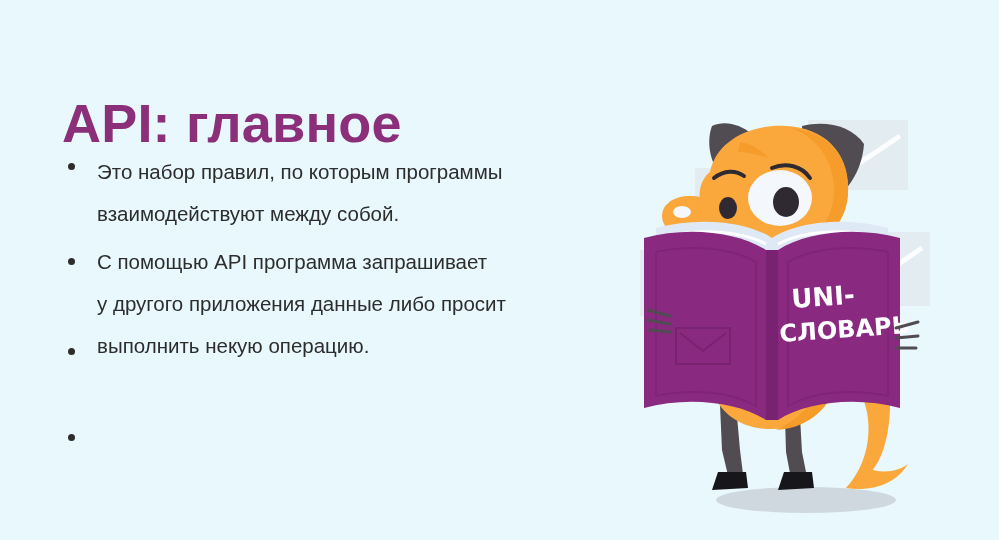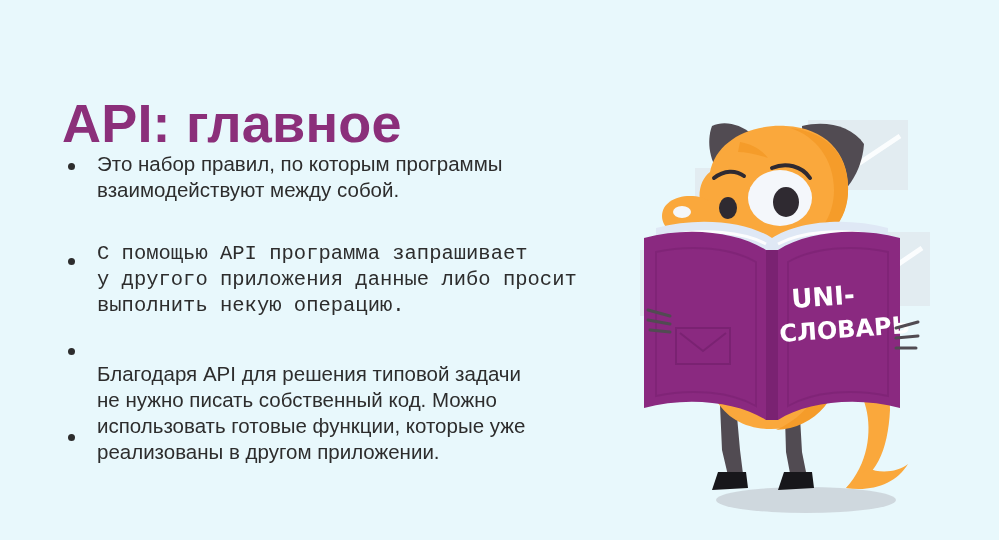--- a/index.html
+++ b/index.html
@@ -45,21 +45,21 @@
     width: 7px;
     height: 7px;
     border-radius: 50%;
     background: #2d2d2d;
   }
   .para {
     position: absolute;
     left: 97px;
     width: 560px;
     font-size: 20.5px;
-    line-height: 26px;
+    line-height: 42px;
     color: #2d2d2d;
     white-space: pre-line;
   }
 
   
   #illustration {
     position: absolute;
     left: 640px;
     top: 120px;
     width: 359px;
@@ -83,29 +83,25 @@
 
   <h1 id="slide-title">API: главное</h1>
 
   <div id="content-body">
 
     <span class="bullet-dot" style="left:68px; top:163px;"></span>
     <div class="para" style="top:151px;">Это набор правил, по которым программы
 взаимодействуют между собой.</div>
 
     <span class="bullet-dot" style="left:68px; top:258px;"></span>
-    <div class="para" style="top:241px;font-family:Liberation Mono, monospace;">С помощью API программа запрашивает
+    <div class="para" style="top:241px;">С помощью API программа запрашивает
 у другого приложения данные либо просит
 выполнить некую операцию.</div>
 
     <span class="bullet-dot" style="left:68px; top:348px;"></span>
-    <div class="para" style="top:361px;">Благодаря API для решения типовой задачи
-не нужно писать собственный код. Можно
-использовать готовые функции, которые уже
-реализованы в другом приложении.</div>
 
     <span class="bullet-dot" style="left:68px; top:434px;"></span>
     <div class="para" style="top:0px; height:0; overflow:hidden;"></div>
   </div>
 
   <div id="illustration">
     <svg viewBox="0 0 359 400" xmlns="http://www.w3.org/2000/svg">
 
       <g opacity="0.85">
         <g>

